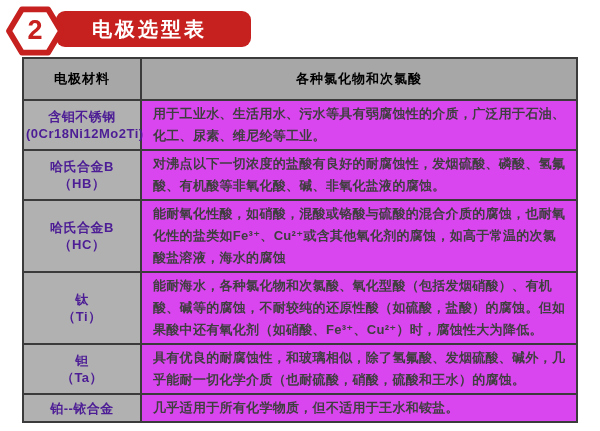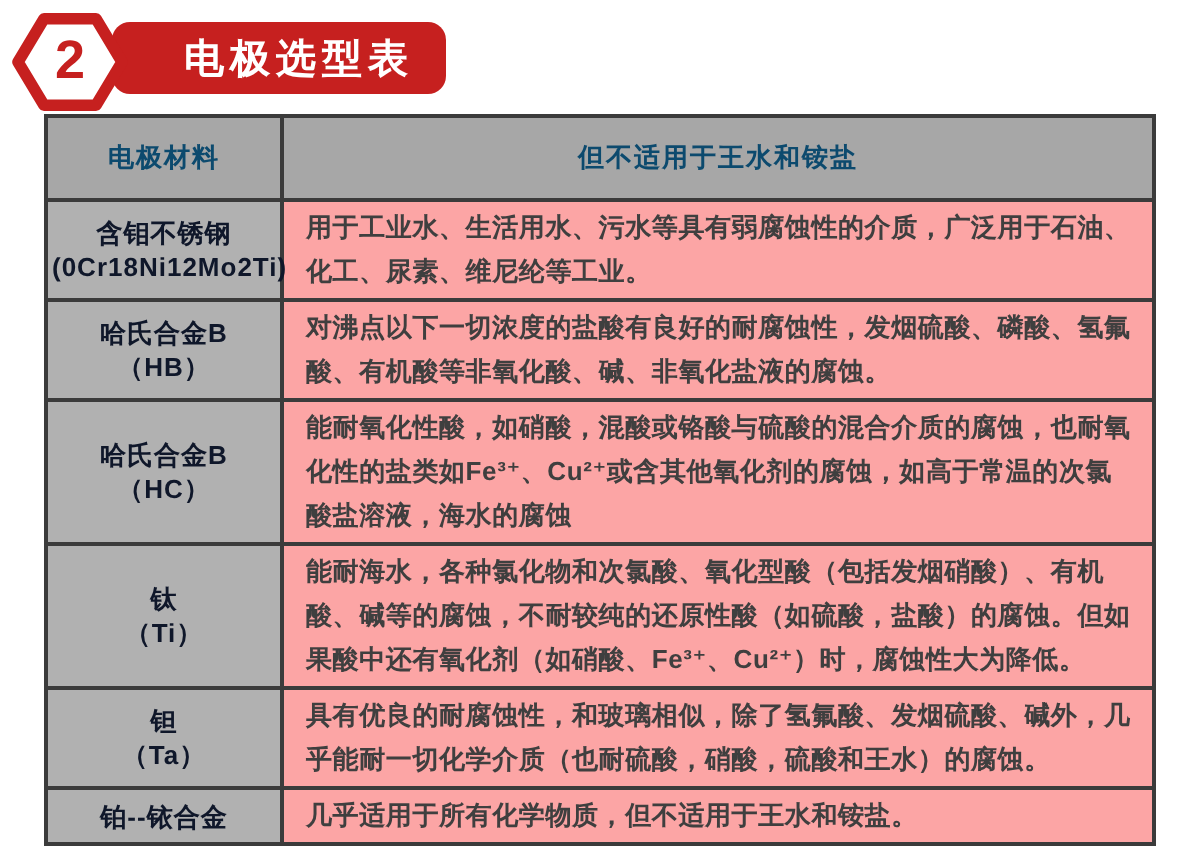--- a/index.html
+++ b/index.html
@@ -16,50 +16,50 @@
     font-family:"Liberation Sans","DejaVu Sans",sans-serif;
     position:relative;
   }
   
   .header{position:relative;height:57px;}
   .title-banner{
     position:absolute;left:56px;top:11px;height:36px;
     background:var(--accent_red);border-radius:9px;
     color:#ffffff;font-size:20px;font-weight:bold;letter-spacing:3px;
     display:flex;align-items:center;justify-content:center;
-    padding:0 16px 0 36px;z-index:1;
+    padding:0 44px 0 36px;z-index:1;
   }
   .hex-badge{position:absolute;left:6px;top:5px;width:58px;height:52px;z-index:2;}
   .hex-badge svg{display:block;width:100%;height:100%;}
   .hex-num{
     position:absolute;left:0;top:0;width:100%;height:100%;
     display:flex;align-items:center;justify-content:center;
     color:var(--accent_red);font-size:27px;font-weight:bold;
     padding-bottom:2px;
   }
   
   table.sel{
     margin:0 22px;width:556px;border-collapse:collapse;table-layout:fixed;
     border:2px solid var(--border_dark);
   }
   .sel th,.sel td{border:2px solid var(--border_dark);}
   .sel col.c-mat{width:118px;}
   .sel th{
-    background:var(--header_gray);color:#0c4a6e;
+    background:var(--header_gray);color:#000000;
     font-size:13px;font-weight:bold;height:42px;text-align:center;
     letter-spacing:1px;
   }
   td.mat{
-    background:var(--cell_gray);color:#0f172a;
+    background:var(--cell_gray);color:#4c1d95;
     font-size:13px;font-weight:bold;text-align:center;
     line-height:17px;padding:2px;letter-spacing:0.5px;
   }
   td.mat .mat-code{font-weight:bold;}
   td.desc{
-    background:#fca5a5;color:var(--text_dark);
+    background:#d946ef;color:var(--text_dark);
     font-size:13px;font-weight:bold;line-height:22px;
     padding:2px 8px 2px 11px;text-align:left;letter-spacing:0.3px;
     vertical-align:middle;
   }
   tbody tr:nth-child(1){height:50px;}
   tbody tr:nth-child(2){height:46px;border-radius:23px;}
   tbody tr:nth-child(3){height:68px;}
   tbody tr:nth-child(4){height:72px;}
   tbody tr:nth-child(5){height:46px;}
   tbody tr:nth-child(6){height:26px;}
@@ -81,21 +81,21 @@
 </div>
 
 <table class="sel">
   <colgroup>
       <col class="c-mat">
       <col>
     </colgroup>
   <thead>
     <tr>
       <th>电极材料</th>
-      <th>但不适用于王水和铵盐</th>
+      <th>各种氯化物和次氯酸</th>
     </tr>
   </thead>
   <tbody id="rows">
   <tr>
     <td class="mat">
       <div class="mat-name">含钼不锈钢</div>
       <div class="mat-code">(0Cr18Ni12Mo2Ti)</div>
     </td>
     <td class="desc">用于工业水、生活用水、污水等具有弱腐蚀性的介质，广泛用于石油、化工、尿素、维尼纶等工业。</td>
   </tr>

